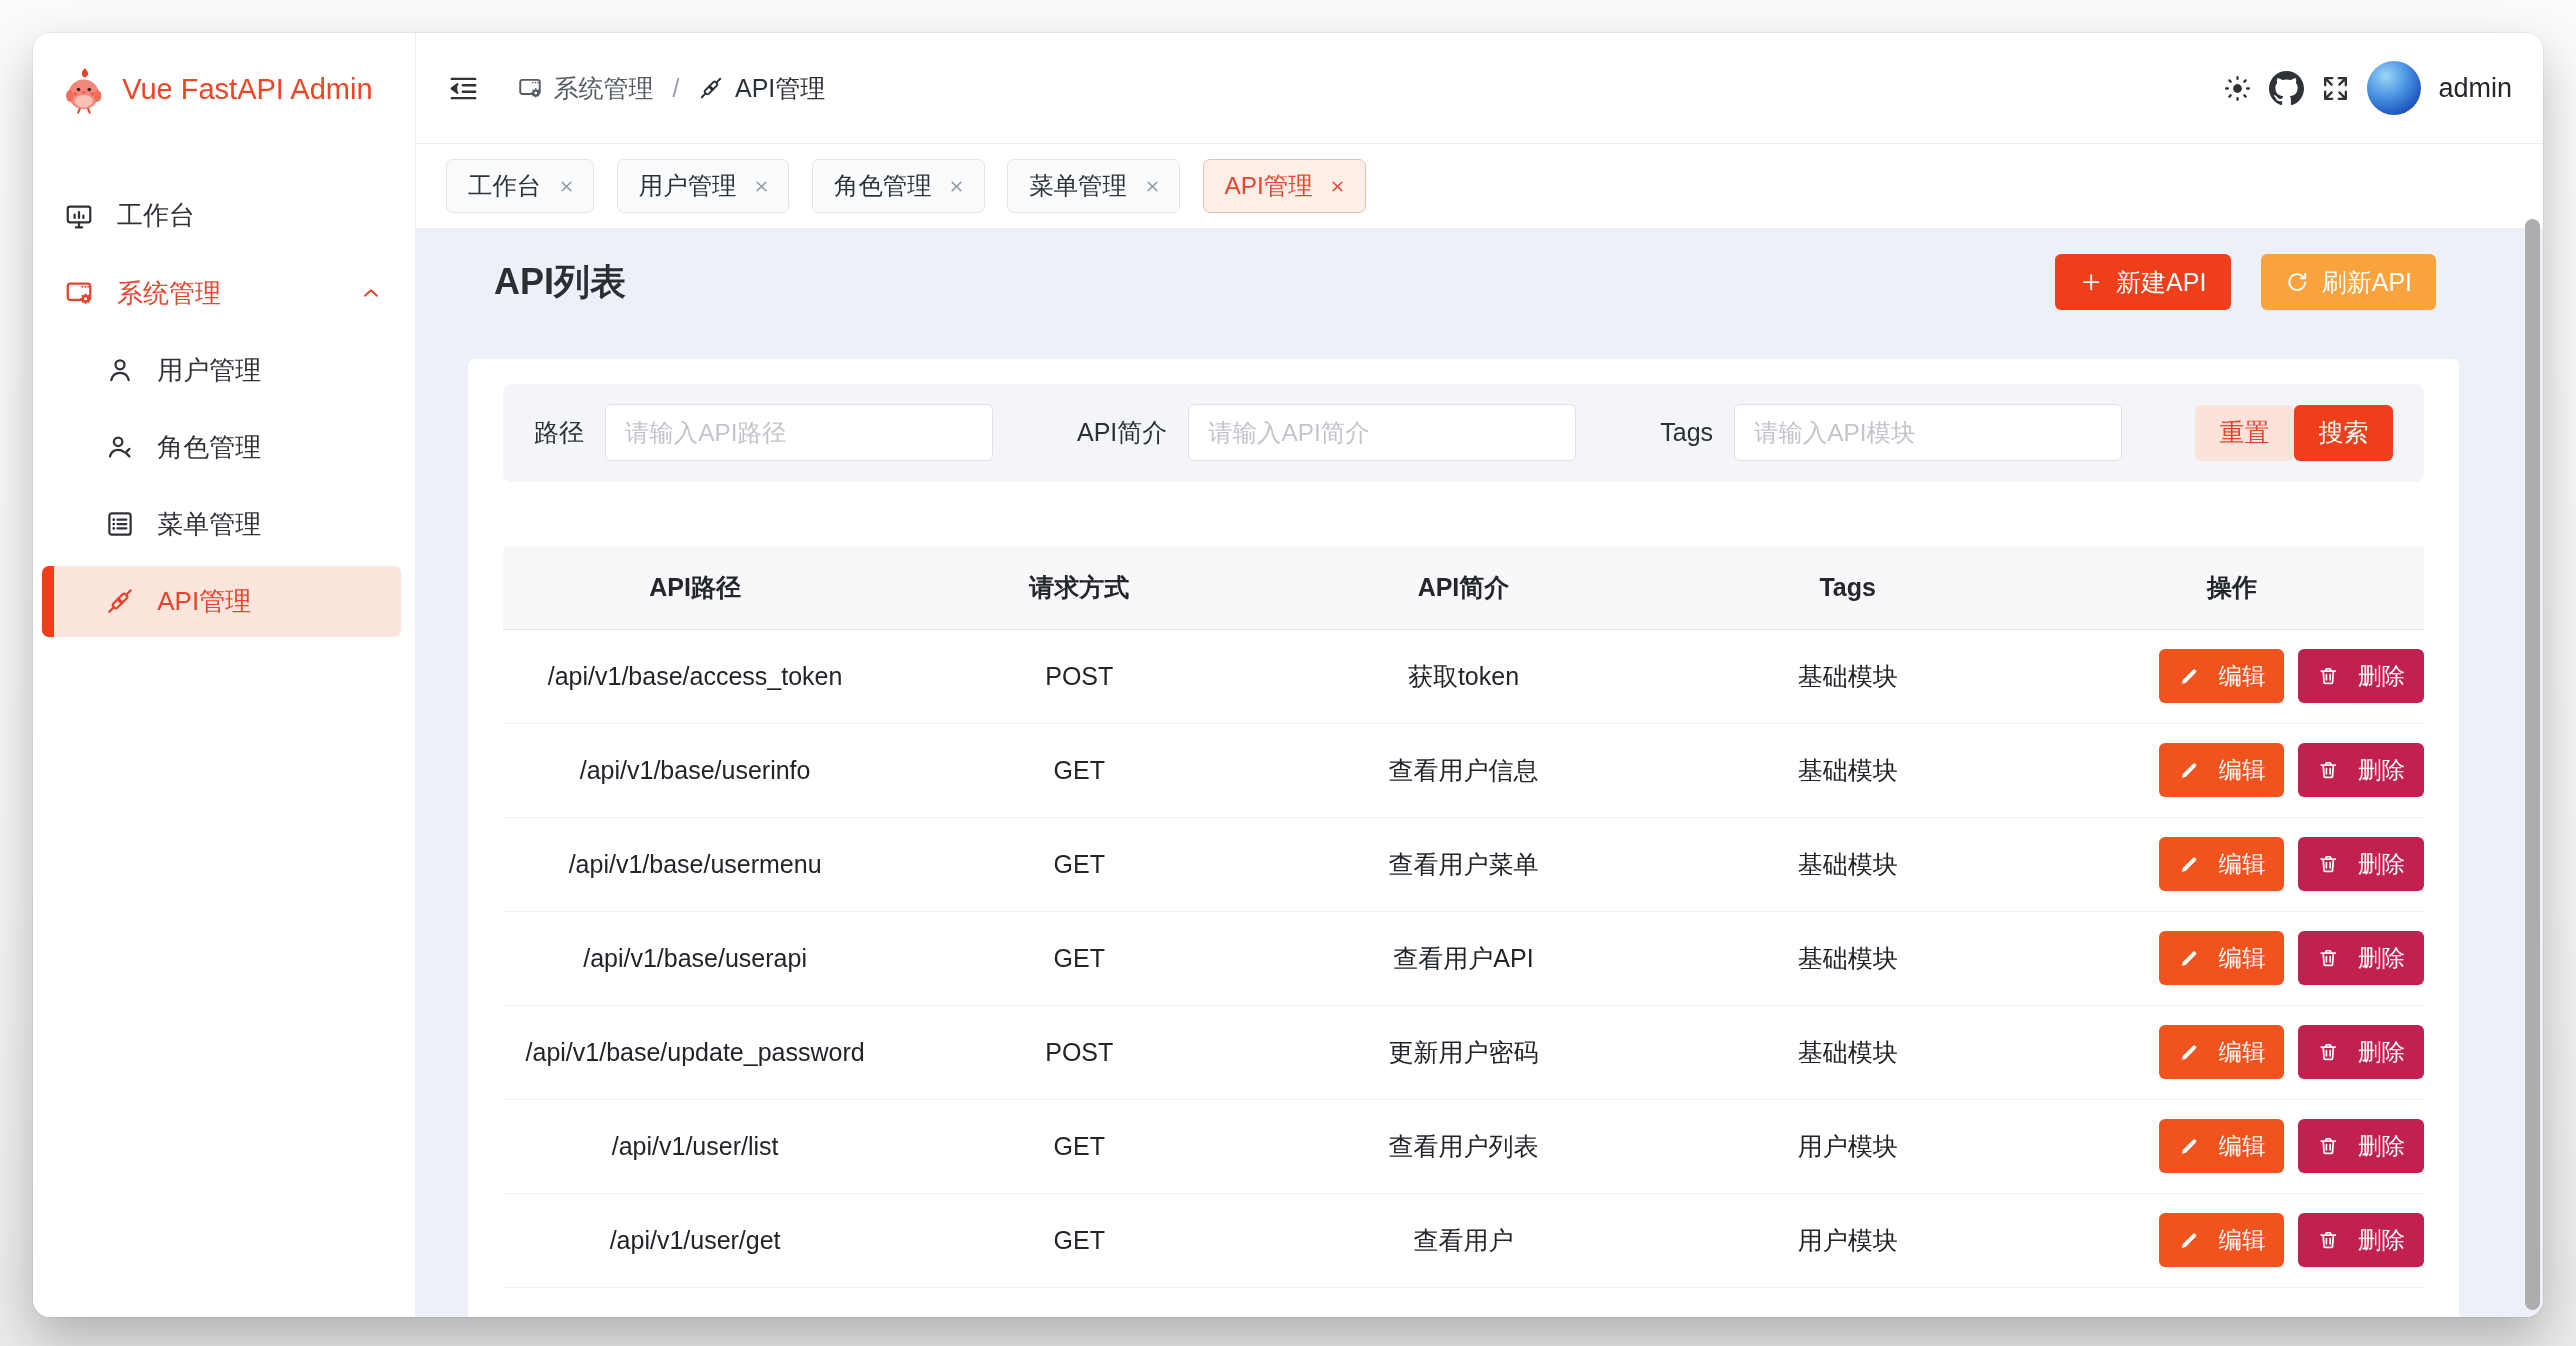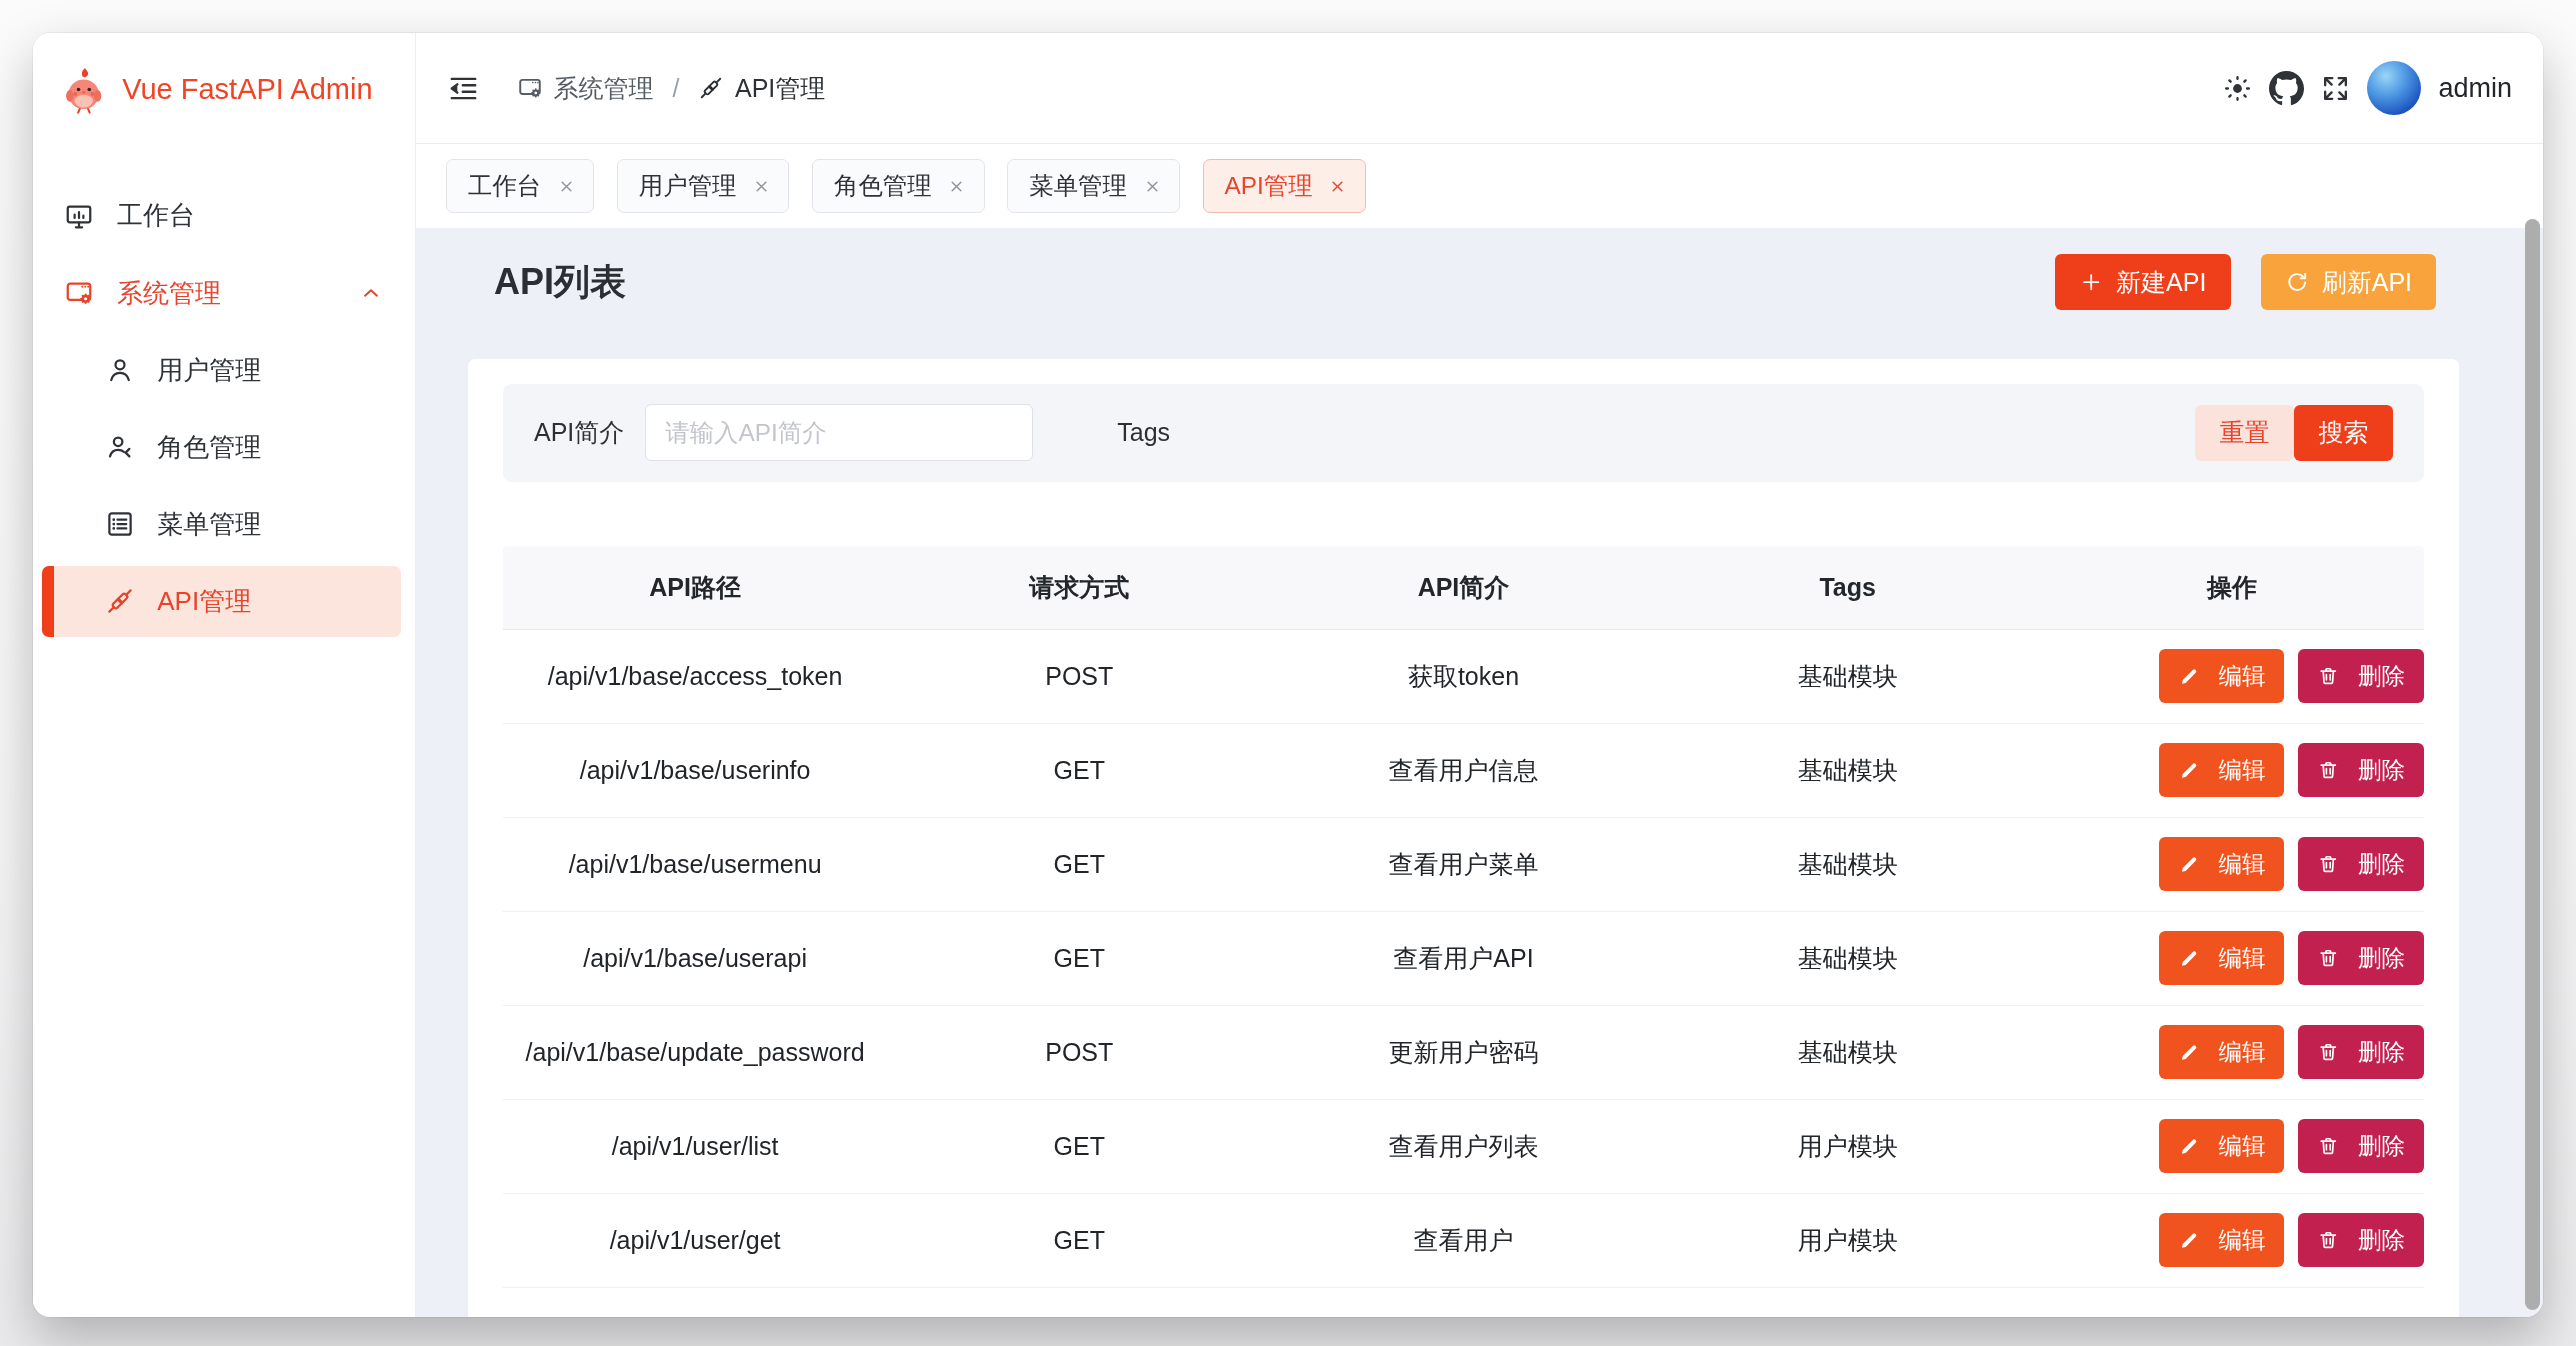--- a/index.html
+++ b/index.html
@@ -313,25 +313,30 @@
                 </svg>
               </span>
             <span>刷新API</span>
           </button>
         </div>
       </div>
 
       <div class="card">
         <div class="filterbar">
           <div class="fgroup">
+            <span class="flabel">路径</span>
+            <input class="finput" placeholder="请输入API路径" style="">
+          </div>
+          <div class="fgroup">
             <span class="flabel">API简介</span>
             <input class="finput" placeholder="请输入API简介" style="">
           </div>
           <div class="fgroup last">
             <span class="flabel">Tags</span>
+            <input class="finput" placeholder="请输入API模块" style="">
           </div>
           <div class="factions">
             <button class="fbtn reset">重置</button>
             <button class="fbtn search">搜索</button>
           </div>
         </div>
 
         <div class="table">
           <div class="thead">
             <div class="th">API路径</div>

